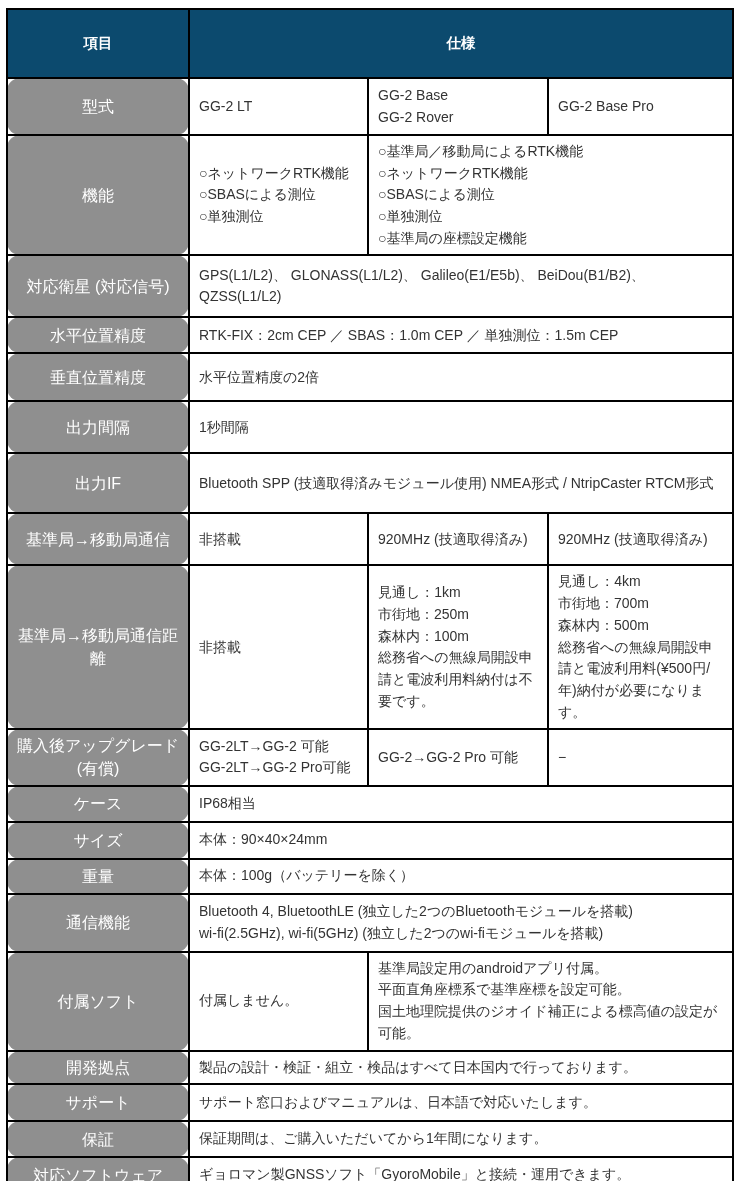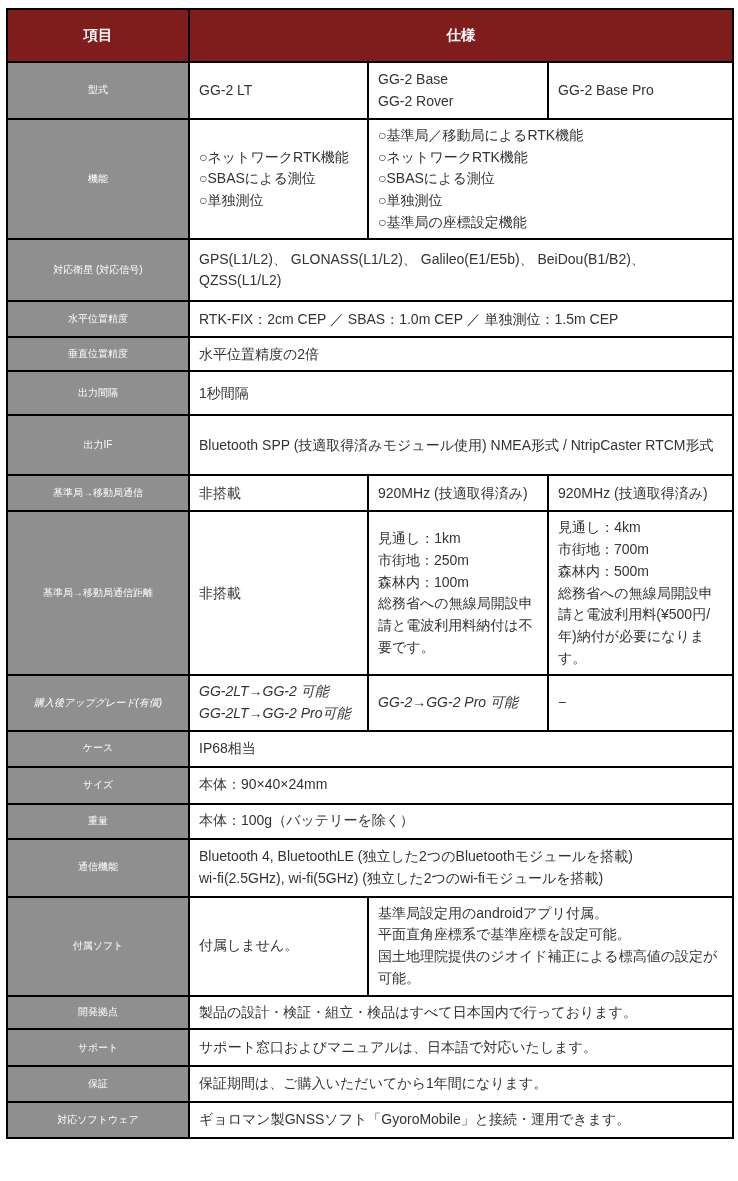--- a/index.html
+++ b/index.html
@@ -21,37 +21,38 @@
     width: 726px;
   }
   table.spec-table th,
   table.spec-table td {
     border: 2px solid #000000;
     vertical-align: middle;
     box-sizing: border-box;
   }
   
   thead th {
-    background: #7f1d1d;
+    background: #0c4a6e;
     color: #ffffff;
     font-weight: bold;
     font-size: 14.5px;
     text-align: center;
-    padding: 16px 4px;
+    padding: 24px 4px;
     height: 33px;
   }
   
   tbody th.row-header {
     background: #8f8f8f;
     color: #ffffff;
     font-weight: normal;
-    font-size: 10px;
+    font-size: 16px;
     text-align: center;
     padding: 4px 3px;
     line-height: 1.45;
+    border-radius: 13px;
   }
   
   tbody td.spec-cell {
     background: #ffffff;
     color: #333333;
     font-size: 14px;
     text-align: left;
     padding: 5px 9px;
     line-height: 1.55;
   }
@@ -110,39 +111,39 @@
           <td class="spec-cell" colspan="3">
             <div class="line">GPS(L1/L2)、 GLONASS(L1/L2)、 Galileo(E1/E5b)、 BeiDou(B1/B2)、 QZSS(L1/L2)</div>
           </td>
         </tr>
         <tr style="height: 36px; margin-left: 11px;">
           <th class="row-header">水平位置精度</th>
           <td class="spec-cell" colspan="3">
             <div class="line">RTK-FIX：2cm CEP ／ SBAS：1.0m CEP ／ 単独測位：1.5m CEP</div>
           </td>
         </tr>
-        <tr style="height: 34px;">
+        <tr style="height: 48px;">
           <th class="row-header">垂直位置精度</th>
           <td class="spec-cell" colspan="3">
             <div class="line">水平位置精度の2倍</div>
           </td>
         </tr>
-        <tr style="height: 44px;">
+        <tr style="height: 52px;">
           <th class="row-header">出力間隔</th>
           <td class="spec-cell" colspan="3">
             <div class="line">1秒間隔</div>
           </td>
         </tr>
         <tr style="height: 60px;">
           <th class="row-header">出力IF</th>
           <td class="spec-cell" colspan="3">
             <div class="line">Bluetooth SPP (技適取得済みモジュール使用) NMEA形式 / NtripCaster RTCM形式</div>
           </td>
         </tr>
-        <tr style="height: 36px;">
+        <tr style="height: 52px;">
           <th class="row-header">基準局→移動局通信</th>
           <td class="spec-cell">
             <div class="line">非搭載</div>
           </td>
           <td class="spec-cell">
             <div class="line">920MHz (技適取得済み)</div>
           </td>
           <td class="spec-cell">
             <div class="line">920MHz (技適取得済み)</div>
           </td>
@@ -158,21 +159,21 @@
             <div class="line">森林内：100m</div>
             <div class="line">総務省への無線局開設申請と電波利用料納付は不要です。</div>
           </td>
           <td class="spec-cell">
             <div class="line">見通し：4km</div>
             <div class="line">市街地：700m</div>
             <div class="line">森林内：500m</div>
             <div class="line">総務省への無線局開設申請と電波利用料(¥500円/年)納付が必要になります。</div>
           </td>
         </tr>
-        <tr style="height: 55px; font-style: italic;">
+        <tr style="height: 55px;">
           <th class="row-header">購入後アップグレード(有償)</th>
           <td class="spec-cell">
             <div class="line">GG-2LT→GG-2 可能</div>
             <div class="line">GG-2LT→GG-2 Pro可能</div>
           </td>
           <td class="spec-cell">
             <div class="line">GG-2→GG-2 Pro 可能</div>
           </td>
           <td class="spec-cell">
             <div class="line">−</div>

